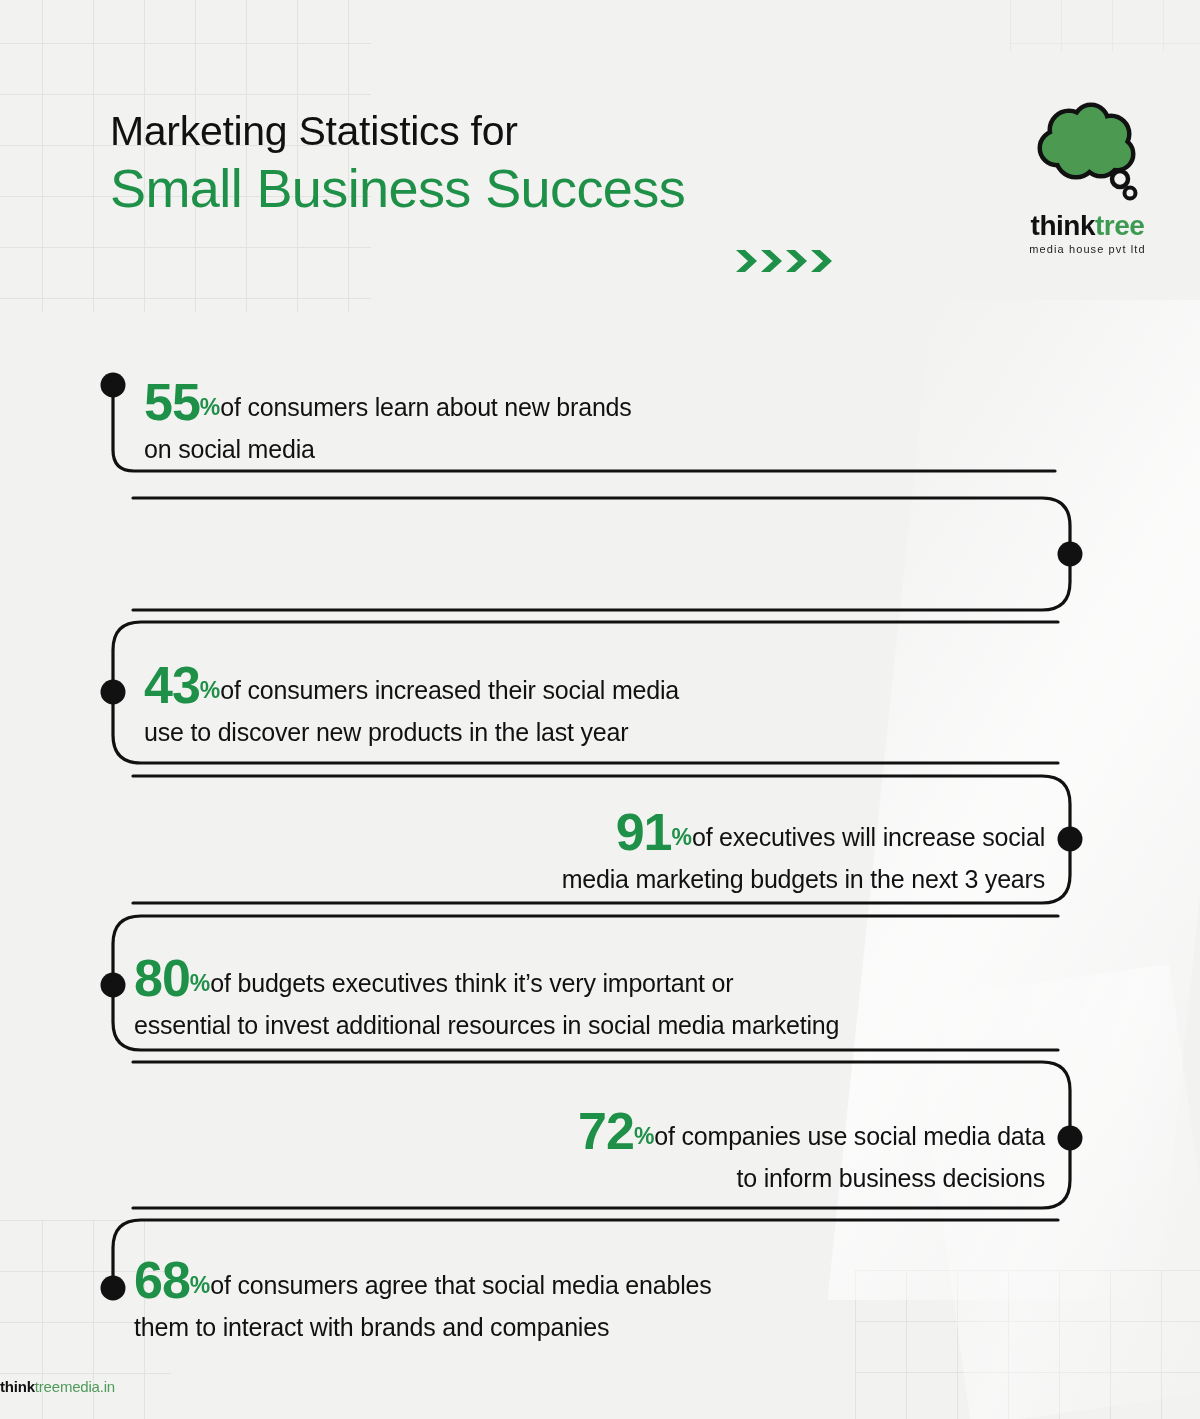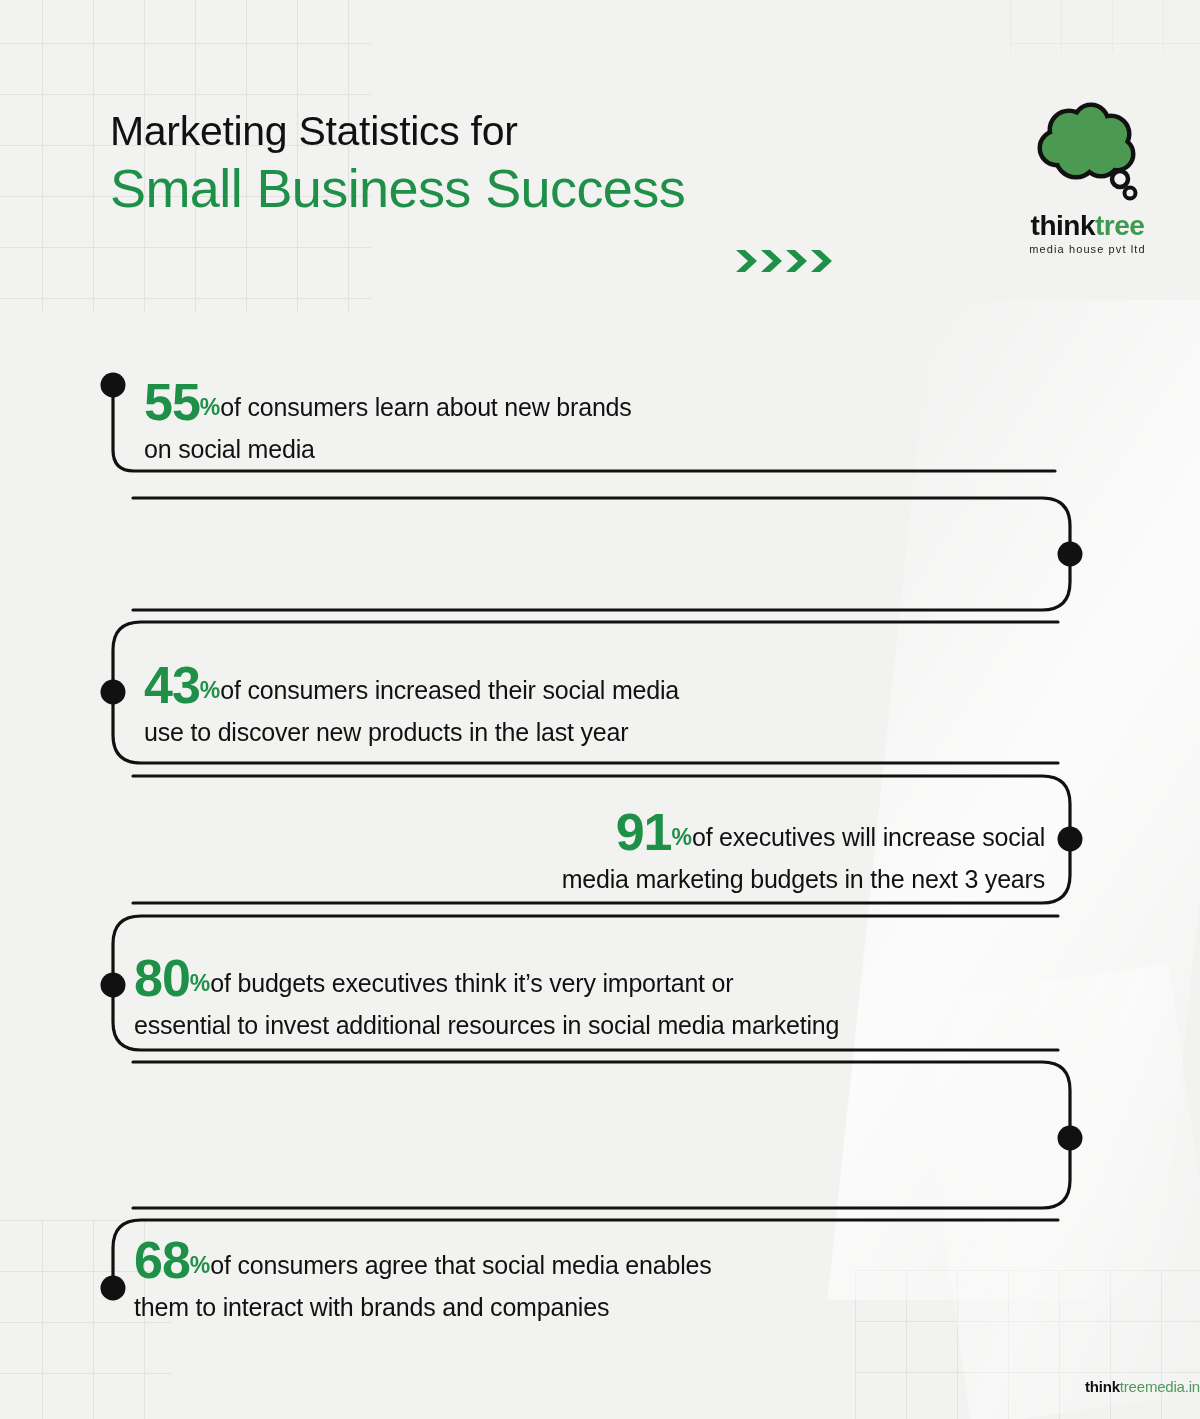--- a/index.html
+++ b/index.html
@@ -121,21 +121,21 @@
     margin-top:2px;
   }
   .stat-text.align-right { text-align:right; }
 
   
   #footer {
     position:absolute;
     left:0;
     top:1378px;
     width:1200px;
-    text-align:right;
+    text-align:left;
     font-size:15px;
     letter-spacing:-0.2px;
   }
   #footer .f-think { font-weight:700; color:#111111; }
   #footer .f-rest  { font-weight:400; color:#4e9a5a; }
 </style>
 </head>
 <body>
 
 <div id="page">
@@ -250,22 +250,26 @@
     <div class="stat-text align-right" style="right:155px; top:472px;">
       <span class="pct-num">91</span><span class="pct-sign">%</span><span class="body">of executives will increase social</span>
       <span class="line2">media marketing budgets in the next 3 years</span>
     </div>
 
     <div class="stat-text" style="left:134px; top:618px;">
       <span class="pct-num">80</span><span class="pct-sign">%</span><span class="body">of budgets executives think it’s very important or</span>
       <span class="line2">essential to invest additional resources in social media marketing</span>
     </div>
 
-
-    <div class="stat-text" style="left:134px; top:900px;">
+    <div class="stat-text align-right" style="right:155px; top:771px;">
+      <span class="pct-num">72</span><span class="pct-sign">%</span><span class="body">of companies use social media data</span>
+      <span class="line2">to inform business decisions</span>
+    </div>
+
+    <div class="stat-text" style="left:134px; top:920px;">
       <span class="pct-num">68</span><span class="pct-sign">%</span><span class="body">of consumers agree that social media enables</span>
       <span class="line2">them to interact with brands and companies</span>
     </div>
   </div>
 
   <div id="footer">
     <span class="f-think">think</span><span class="f-rest">treemedia.in</span>
   </div>
 
 </div>

